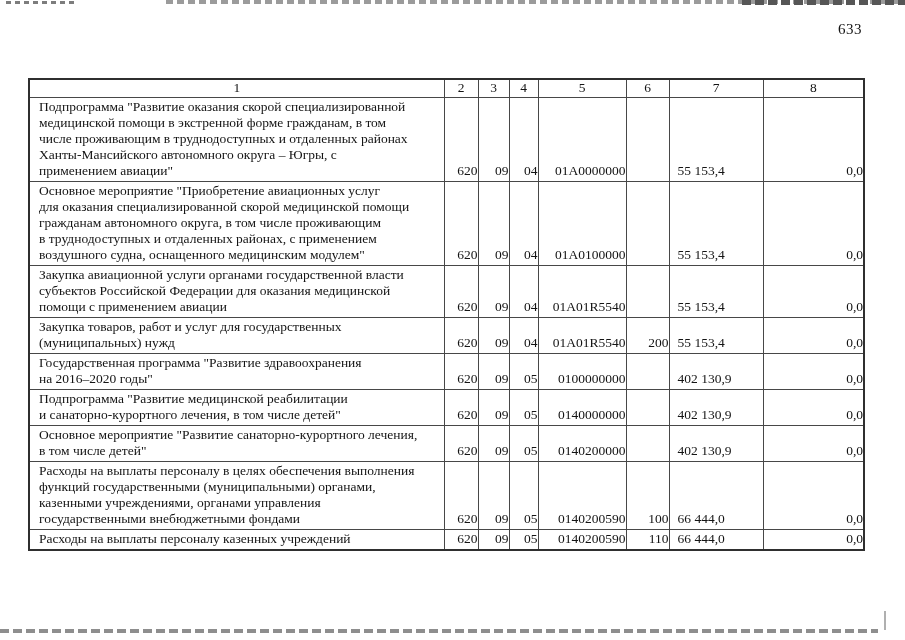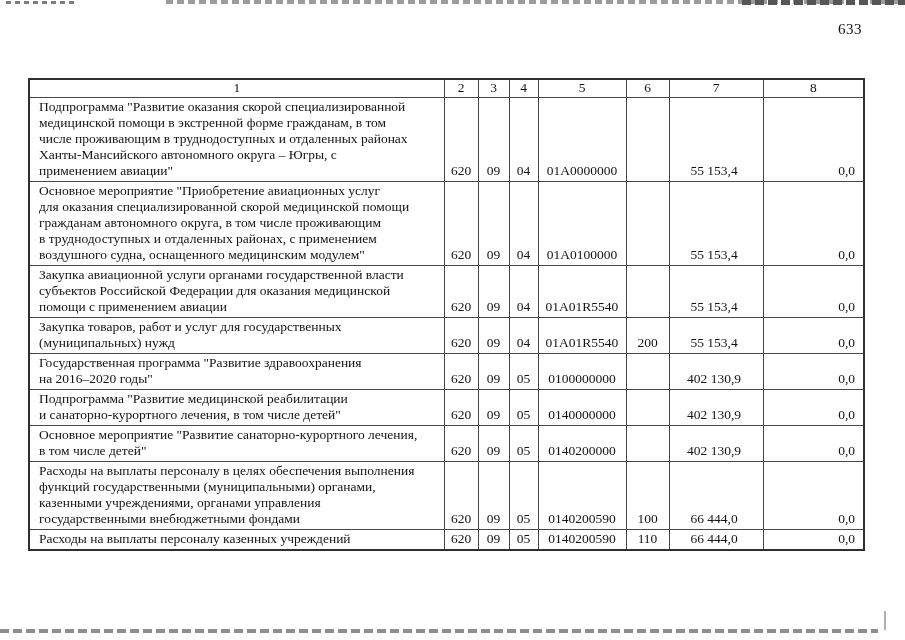--- a/index.html
+++ b/index.html
@@ -64,32 +64,32 @@
     padding: 0;
   }
   td.name {
     vertical-align: top;
     text-align: left;
     padding: 1px 4px 2px 9px;
     white-space: pre-line;
   }
   td.code {
     vertical-align: bottom;
-    text-align: center;
+    text-align: right;
     padding: 0 0 2px 0;
   }
   td.amount {
     vertical-align: bottom;
-    text-align: center;
+    text-align: left;
     padding: 0 12px 2px 8px;
   }
   td.amount2 {
     vertical-align: bottom;
     text-align: right;
-    padding: 0 8px 2px 0;
+    padding: 0 0 2px 0;
   }
 </style>
 </head>
 <body>
 
 <div class="page">
 
   <div class="artifact art-top-left"></div>
   <div class="artifact art-top-mid"></div>
   <div class="artifact art-top-right"></div>

